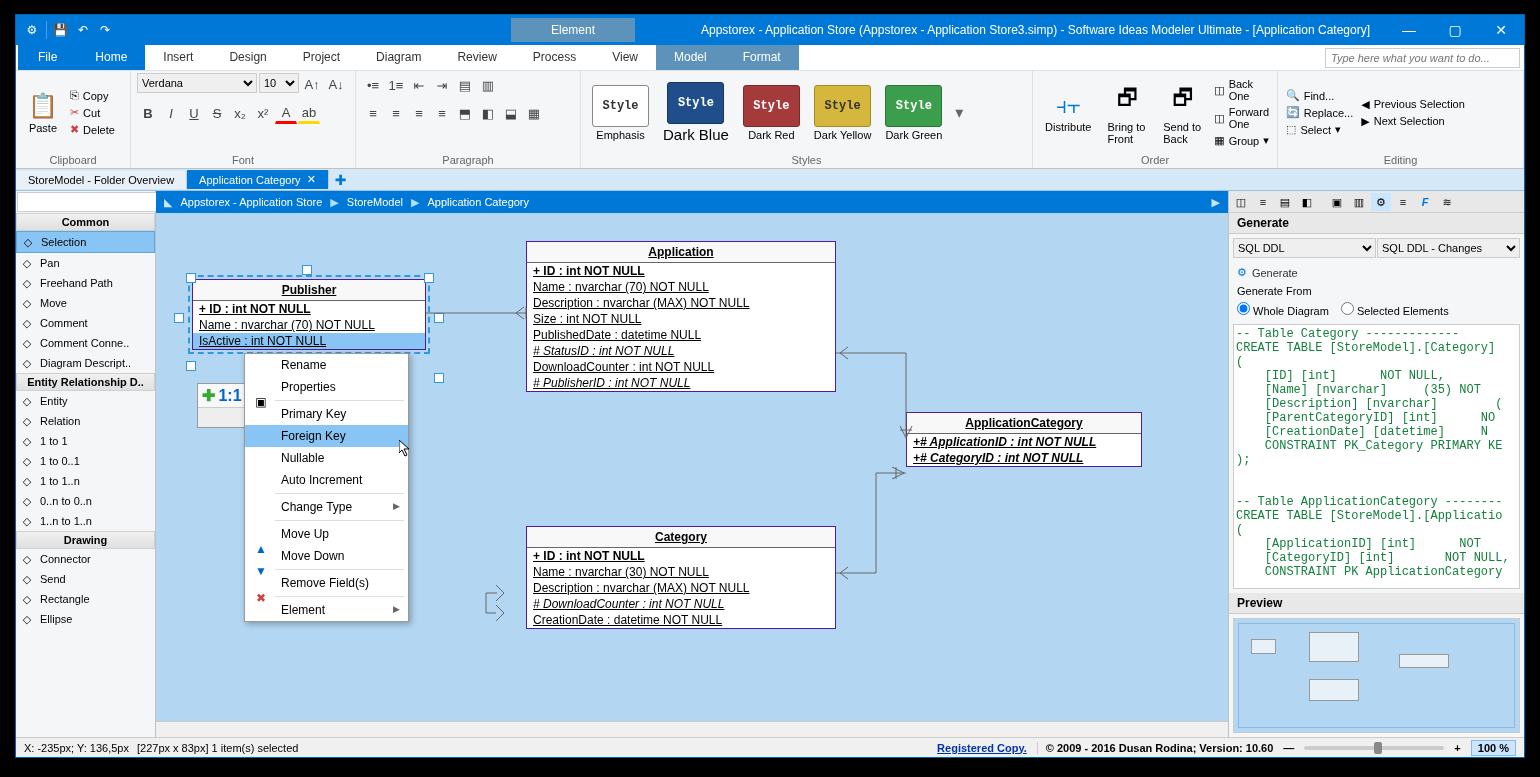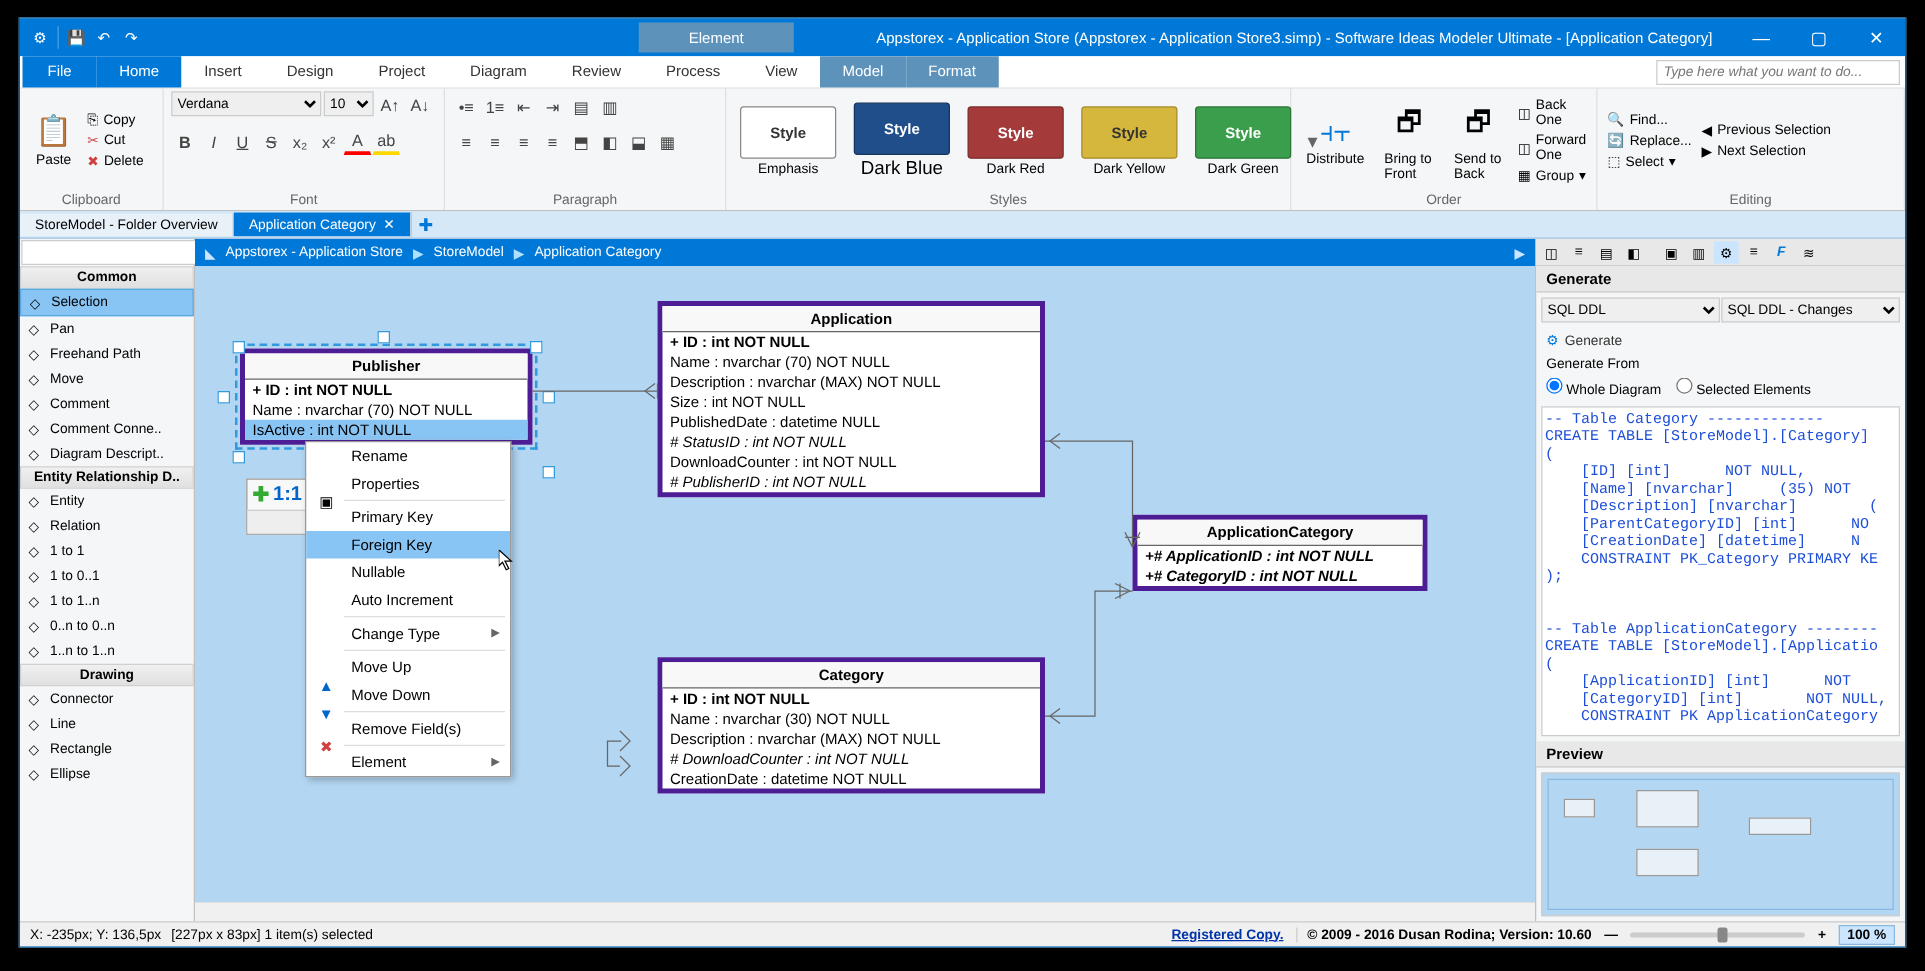--- a/index.html
+++ b/index.html
@@ -18,40 +18,40 @@
 .menubar .m-tab.active { background: #0078d7; color: #fff; }
 .menubar .m-tab.context { background: #5d93bb; color: #fff; }
 .searchbox { margin-left: auto; width: 195px; border: 1px solid #ccc; height: 20px; align-self: center; margin-right: 4px; font-size: 11px; color: #999; padding: 2px 5px; font-style: italic;}
 .ribbon { height: 98px; background: #f5f6f7; display: flex; border-bottom: 1px solid #c0c0c0; font-size: 11px; }
 .r-group { display: flex; flex-direction: column; padding: 2px 6px; border-right: 1px solid #e0e0e0; }
 .r-group-body { flex: 1; display: flex; align-items: center; gap: 4px; }
 .r-group-label { text-align: center; color: #666; font-size: 11px; padding-top: 2px; position: relative;}
 .big-btn { display: flex; flex-direction: column; align-items: center; justify-content: center; padding: 4px 6px; gap: 2px; }
 .small-btns { display: flex; flex-direction: column; gap: 2px; font-size: 11px;}
 .small-btns div { display: flex; align-items: center; gap: 4px; padding: 1px 2px;}
-.style-box { width: 77px; height: 42px; border: 1px solid; display: flex; align-items: center; justify-content: center; font-size: 12px; font-weight: bold; border-radius: 3px;}
+.style-box { width: 57px; height: 42px; border: 1px solid; display: flex; align-items: center; justify-content: center; font-size: 12px; font-weight: bold; border-radius: 3px; font-family: Liberation Mono, monospace;}
 .style-wrap { display: flex; flex-direction: column; align-items: center; gap: 2px; margin: 0 5px;}
 .tabsbar { height: 22px; background: #d4e8f8; display: flex; align-items: center; font-size: 11px; border-bottom: 1px solid #a0c0e0;}
 .doc-tab { padding: 3px 12px; background: #e8f0f8; border-right: 1px solid #c0d0e0;}
 .doc-tab.active { background: #0078d7; color: #fff; display: flex; align-items: center; gap: 6px;}
 .content { flex: 1; display: flex; overflow: hidden; }
 .left-panel { width: 140px; background: #f5f6f7; display: flex; flex-direction: column; font-size: 11px; border-right: 1px solid #c0c0c0;}
 .lp-search { display: flex; height: 20px; margin: 1px; }
 .lp-search input { flex: 1; border: 1px solid #ccc; font-size: 11px; padding: 0 3px;}
 .lp-search button { width: 20px; border: 1px solid #ccc; background: #efefef; font-size: 11px;}
 .lp-header { background: linear-gradient(#f0f0f0,#e0e0e0); text-align: center; font-weight: bold; padding: 2px; border: 1px solid #d0d0d0; font-size: 11px;}
 .lp-item { display: flex; align-items: center; gap: 6px; padding: 3px 4px; }
 .lp-item.selected { background: #89c5f4; border: 1px solid #5aa8e0;}
 .lp-icon { width: 14px; height: 14px; display: inline-flex; align-items: center; justify-content: center;}
 .canvas-area { flex: 1; display: flex; flex-direction: column; overflow: hidden; }
 .breadcrumb { height: 22px; background: #0078d7; color: #fff; display: flex; align-items: center; font-size: 11px; padding: 0 8px; gap: 8px;}
 .bc-sep { color: #aee0ff; }
 .canvas { flex: 1; background: #b3d6f2; position: relative; overflow: auto; }
 .scrollbar-h { height: 16px; background: #f0f0f0; border-top: 1px solid #ccc;}
-.entity-box { position: absolute; background: #fff; border: 4px solid #4c1d95; font-size: 12px; min-width: 180px;}
+.entity-box { position: absolute; background: #fff; border: 1px solid #4c1d95; font-size: 12px; min-width: 180px; text-decoration: underline;}
 .entity-box.selected { outline: 2px dashed #3399dd; outline-offset: 2px;}
 .entity-title { background: #f8f8f8; border-bottom: 1px solid #666; text-align: center; font-weight: bold; padding: 3px 8px;}
 .entity-field { padding: 1px 6px; white-space: nowrap;}
 .entity-field.fk { font-style: italic;}
 .entity-field.highlighted { background: #89c5f4;}
 .handle { width: 10px; height: 10px; background: #fff; border: 1px solid #3399dd; position: absolute;}
 .ctx-menu { position: absolute; background: #fff; border: 1px solid #999; font-size: 12px; box-shadow: 2px 2px 6px rgba(0,0,0,0.3); z-index: 100; min-width: 165px;}
 .ctx-item { padding: 4px 24px 4px 36px; position: relative;}
 .ctx-item.hover { background: #89c5f4;}
 .ctx-sep { height: 1px; background: #ddd; margin: 2px 4px 2px 30px;}
@@ -59,21 +59,21 @@
 .ctx-icon { position: absolute; left: 8px; width: 16px; height: 16px; display: flex; align-items: center; justify-content: center;}
 .cursor-arrow { position: absolute; width: 12px; height: 18px; z-index: 200;}
 .right-panel { width: 296px; background: #f5f6f7; border-left: 1px solid #c0c0c0; display: flex; flex-direction: column; font-size: 11px;}
 .rp-toolbar { height: 22px; background: #e8e8e8; display: flex; gap: 2px; padding: 2px; border-bottom: 1px solid #ccc;}
 .rp-toolbar span { width: 20px; height: 18px; background: #e8e8e8; display: inline-flex; align-items: center; justify-content: center;}
 .rp-section-title { background: #e8e8e8; font-weight: bold; padding: 3px 8px; border-bottom: 1px solid #ccc; font-size: 12px;}
 .rp-dropdowns { display: flex; gap: 1px; padding: 4px;}
 .rp-dropdowns select { flex: 1; font-size: 11px; height: 20px; border: 1px solid #ccc;}
 .rp-link { padding: 4px 8px; color: #333; display: flex; align-items: center; gap: 5px;}
 .rp-radios { padding: 3px 8px; display: flex; gap: 12px;}
-.sql-output { flex: 1; background: #fff; border: 1px solid #ccc; margin: 4px; font-family: "Courier New", monospace; font-size: 12px; white-space: pre; overflow: auto; padding: 2px; color: #1d4ed8; line-height: 14px;}
+.sql-output { flex: 1; background: #fff; border: 1px solid #ccc; margin: 4px; font-family: "Courier New", monospace; font-size: 12px; white-space: pre; overflow: auto; padding: 2px; color: #15803d; line-height: 14px;}
 .preview-box { height: 115px; background: #b3d6f2; border: 1px solid #ccc; margin: 4px; position: relative;}
 .statusbar { height: 20px; background: #f0f0f0; border-top: 1px solid #ccc; display: flex; align-items: center; font-size: 11px; padding: 0 8px; gap: 8px;}
 .statusbar .right { margin-left: auto; display: flex; align-items: center; gap: 10px; font-weight: bold;}
 svg.conn-svg { position: absolute; overflow: visible; pointer-events: none; z-index: 1;}
 .fmt-btn { width: 22px; height: 22px; display: inline-flex; align-items: center; justify-content: center; font-size: 13px; color: #444; border: 1px solid transparent;}
 .fmt-row { display: flex; gap: 1px; margin: 1px 0;}
 .font-sel { display: flex; gap: 2px; margin-bottom: 2px;}
 .font-sel select, .font-sel input { font-size: 11px; border: 1px solid #ccc; height: 20px;}
 .zoom-slider { width: 140px; height: 4px; background: #ccc; position: relative; border-radius: 2px;}
 .zoom-slider::before { content:''; position: absolute; left: 50%; top: -4px; width: 8px; height: 12px; background: #888; border-radius: 2px;}
@@ -345,21 +345,21 @@
           </div>
         </div>
       <div class="lp-header">Drawing</div>
       <div id="drawing-items">
           <div class="lp-item">
             <span class="lp-icon">◇</span>
             <span>Connector</span>
           </div>
           <div class="lp-item">
             <span class="lp-icon">◇</span>
-            <span>Line</span>
+            <span>Send</span>
           </div>
           <div class="lp-item">
             <span class="lp-icon">◇</span>
             <span>Rectangle</span>
           </div>
           <div class="lp-item">
             <span class="lp-icon">◇</span>
             <span>Ellipse</span>
           </div>
         </div>

